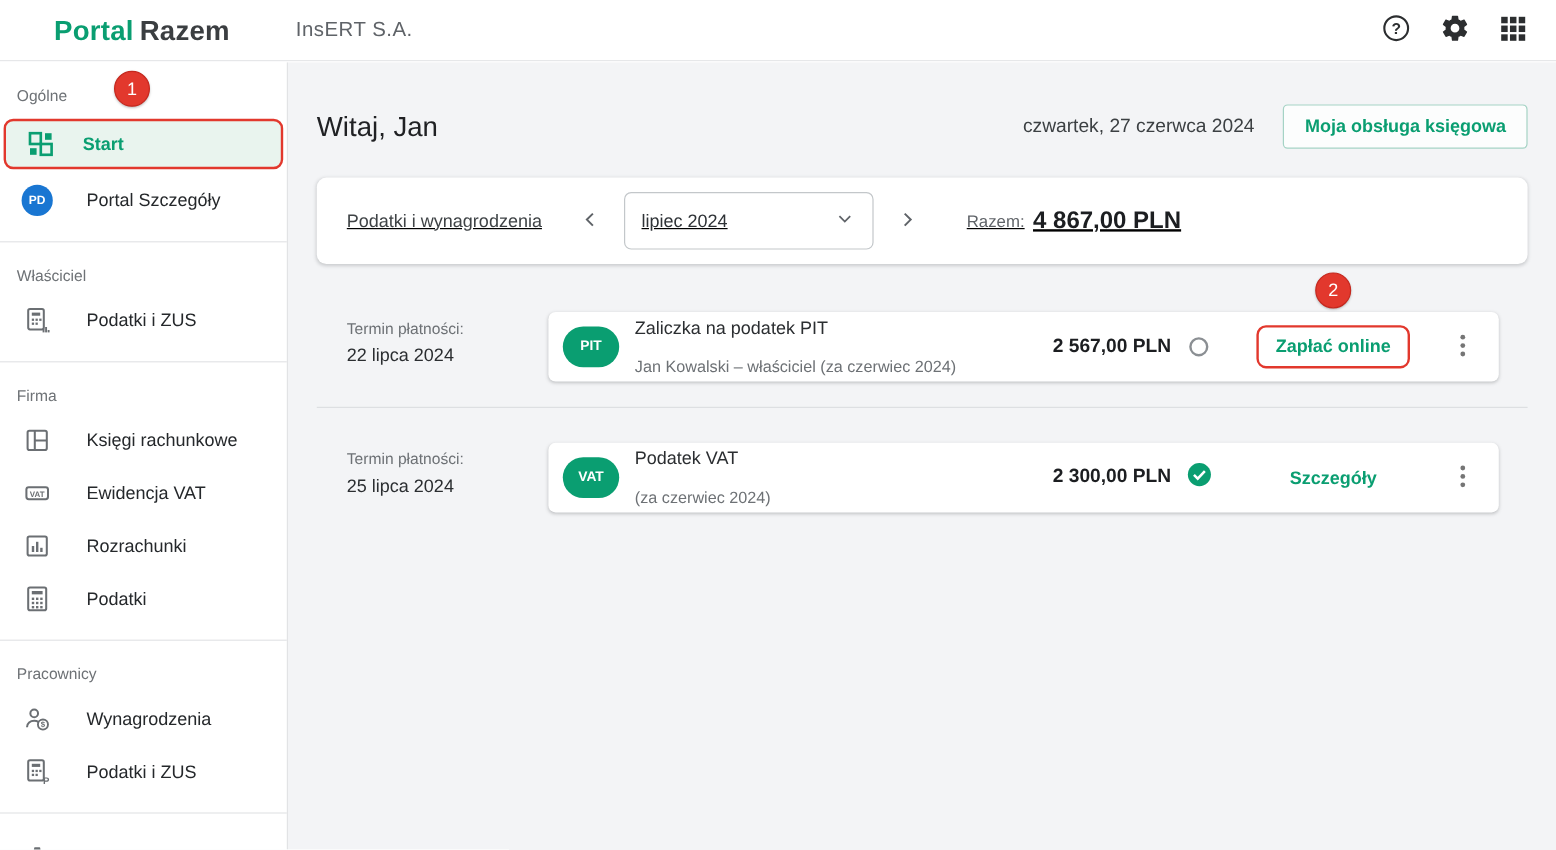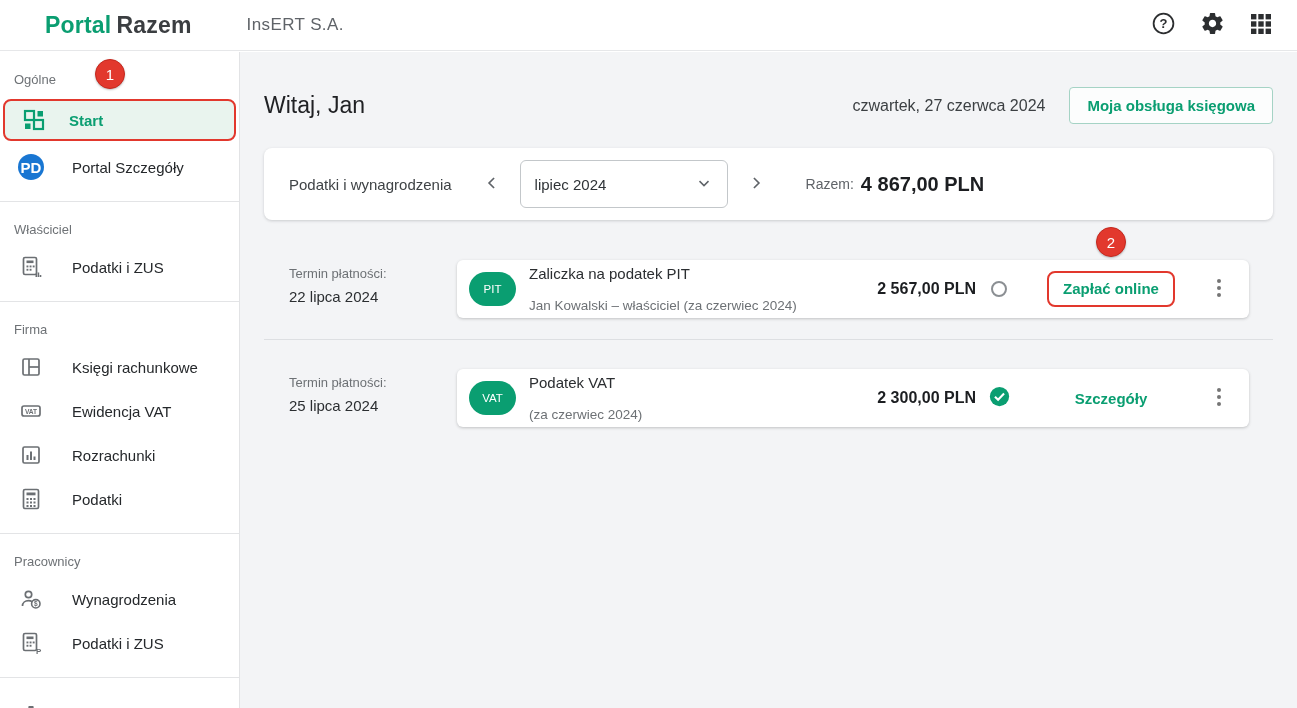--- a/index.html
+++ b/index.html
@@ -30,57 +30,57 @@
   .sb-section{padding:2px 0 12px;}
   .sb-section + .sb-section{border-top:1px solid #e3e4e6;}
   .sb-label{font-size:13px;color:#6e7276;padding:18px 14px 8px;}
   .sb-item{display:flex;align-items:center;height:44px;padding:0 10px 0 18px;gap:28px;
     font-size:15px;color:#25282b;cursor:pointer;}
   .sb-icon{width:26px;display:flex;justify-content:center;flex:none;}
   .start-wrap{position:relative;margin:4px 3px 4px;}
   .sb-item.active{height:42px;background:var(--active-bg);border:2px solid var(--annotation-red);
     border-radius:8px;color:var(--brand);font-weight:600;padding-left:16px;gap:22px;}
   .pd-circle{width:26px;height:26px;border-radius:50%;background:var(--pd-blue);color:#fff;
-    font-size:15px;font-weight:700;display:flex;align-items:center;justify-content:center;}
+    font-size:10px;font-weight:700;display:flex;align-items:center;justify-content:center;}
   .num-badge{position:absolute;width:30px;height:30px;border-radius:50%;
     background:var(--annotation-red);border:1px solid #c5281e;color:#fff;font-size:15px;
     display:flex;align-items:center;justify-content:center;z-index:8;box-shadow:0 1px 2px rgba(0,0,0,.25);}
   .badge-step1{top:-40px;left:92px;}
 
   
   .main{position:absolute;top:52px;left:240px;right:0;bottom:0;background:#f3f4f6;
     padding:0 24px;overflow:hidden;}
   .greeting-row{margin-top:35px;display:flex;align-items:center;}
   .greeting{font-size:23px;font-weight:500;color:#202124;}
   .right-group{margin-left:auto;display:flex;align-items:center;}
   .today-date{font-size:16px;color:#3c4043;margin-right:24px;}
   .accountant-btn{border:1px solid #a5d3c5;background:#fcfdfd;color:var(--brand);
     font-family:"Liberation Sans",sans-serif;font-size:15px;font-weight:600;
     padding:9px 17px;border-radius:4px;cursor:pointer;}
 
   .filter-bar{margin-top:24px;height:72px;background:#fff;border-radius:8px;
-    box-shadow:0 1px 3px rgba(60,64,67,.22);display:flex;align-items:center;padding:0 25px;}
+    box-shadow:0 1px 3px rgba(60,64,67,.22);display:flex;align-items:center;padding:0 25px;text-decoration:underline;}
   .filter-title{font-size:15px;color:#3f4346;margin-right:26px;}
   .chev-btn{background:none;border:none;cursor:pointer;width:28px;height:28px;
     display:flex;align-items:center;justify-content:center;padding:0;}
   .period-select{width:208px;height:48px;border:1px solid #c3c7ca;border-radius:6px;
     background:#fff;display:flex;align-items:center;justify-content:space-between;
     padding:0 14px;margin:0 14px;font-size:15px;color:#2f3337;cursor:pointer;}
   .total-label{font-size:14px;color:#5f6368;margin-left:36px;}
   .total-value{font-size:20px;font-weight:700;color:#1c1e21;margin-left:7px;}
 
   .pay-row{display:flex;margin-top:40px;}
   .due-col{width:193px;flex:none;padding:6px 0 0 25px;}
   .due-label{font-size:13px;color:#6d7175;}
   .due-date{font-size:15px;color:#2b2e31;margin-top:7px;}
   .pay-card{flex:1;margin-right:24px;height:58px;background:#fff;border-radius:6px;
     box-shadow:0 1px 3px rgba(60,64,67,.28);display:flex;align-items:center;
     padding:0 16px 0 12px;position:relative;}
   .tax-badge{width:47px;height:34px;flex:none;border-radius:17px;background:var(--brand);
-    color:#fff;font-size:11.5px;font-weight:400;display:flex;align-items:center;justify-content:center;}
+    color:#fff;font-size:11.5px;font-weight:700;display:flex;align-items:center;justify-content:center;}
   .pay-text{margin-left:13px;}
   .pay-title{font-size:15px;color:#2b2e31;}
   .pay-sub{font-size:13.5px;color:#6d7175;margin-top:16px;}
   .pay-amount{margin-left:auto;font-size:16px;font-weight:700;color:#1c1e21;white-space:nowrap;}
   .status{margin-left:11px;width:24px;display:flex;justify-content:center;align-items:center;}
   .radio-empty{width:16px;height:16px;border:2px solid #8b8f93;border-radius:50%;background:#fff;cursor:pointer;}
   .action-zone{width:172px;flex:none;display:flex;justify-content:center;margin-left:14px;}
   .action-link{font-size:15px;font-weight:600;color:var(--brand);cursor:pointer;white-space:nowrap;}
   .action-annotated{position:relative;border:2.5px solid var(--annotation-red);border-radius:8px;
     padding:7px 14px;background:#fff;}

